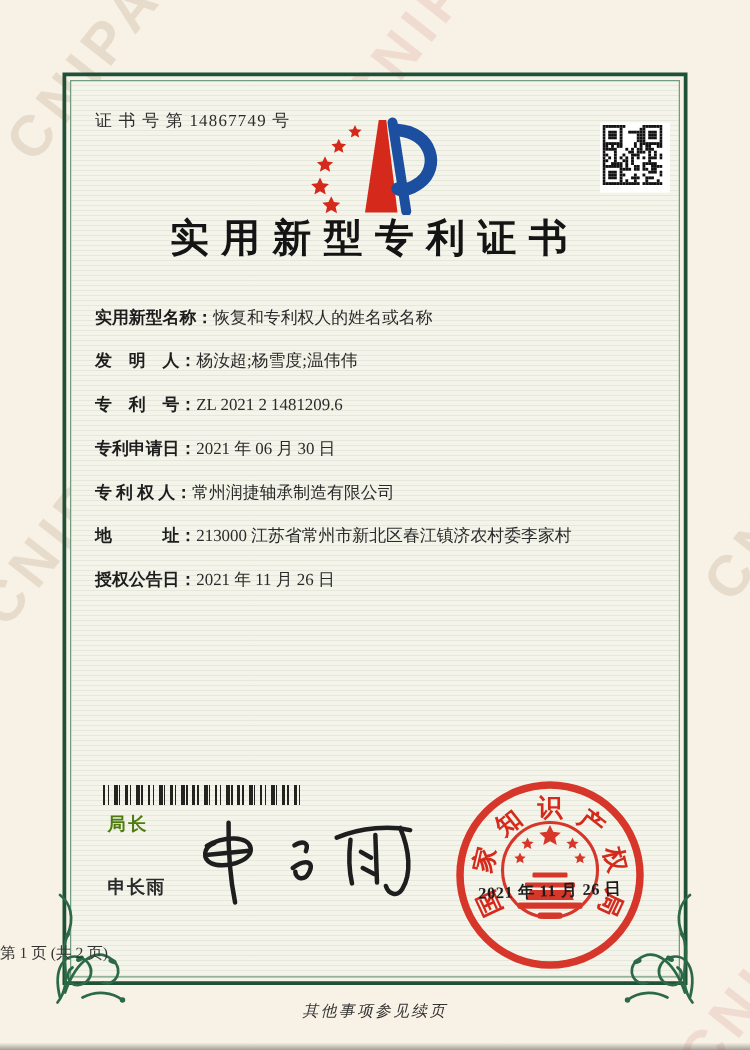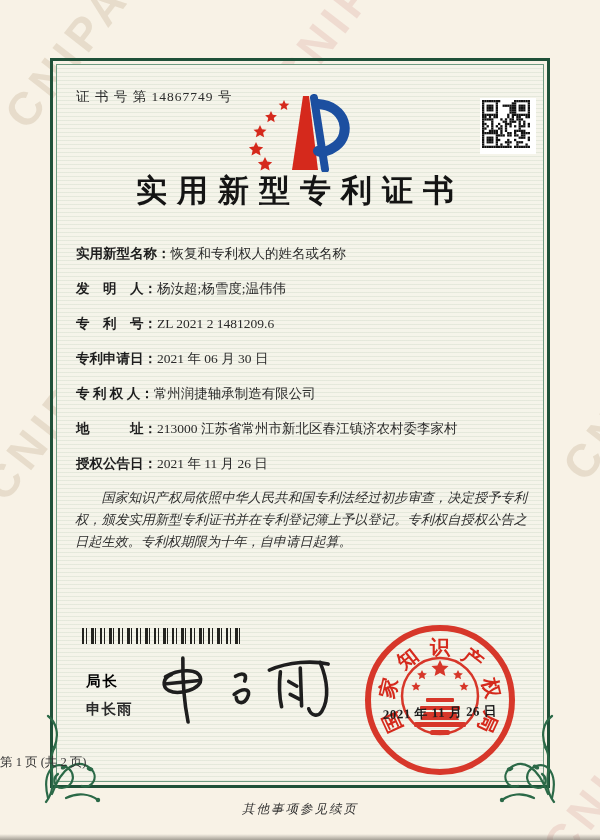--- a/index.html
+++ b/index.html
@@ -53,22 +53,22 @@
   
   .barcode{
     position:absolute;left:82px;top:628px;width:158px;height:16px;
     background:repeating-linear-gradient(90deg,
       #23231f 0 2px,rgba(0,0,0,0) 2px 4px,
       #23231f 4px 5px,rgba(0,0,0,0) 5px 9px,
       #23231f 9px 12px,rgba(0,0,0,0) 12px 13px,
       #23231f 13px 14px,rgba(0,0,0,0) 14px 18px);
   }
   
-  .sig-title{position:absolute;left:86px;top:672px;font-size:14.5px;font-weight:bold;
-    font-family:"Liberation Sans","DejaVu Sans",sans-serif;color:#000000;letter-spacing:2px;}
+  .sig-title{position:absolute;left:86px;top:650px;font-size:14.5px;font-weight:bold;
+    font-family:"Liberation Sans","DejaVu Sans",sans-serif;color:#4d7c0f;letter-spacing:2px;}
   .sig-name{position:absolute;left:86px;top:700px;font-size:14.5px;font-weight:bold;
     font-family:Liberation Mono, monospace;color:#2a2a2a;letter-spacing:1px;}
   .sig-script{position:absolute;left:150px;top:648px;width:190px;height:84px;transform:rotate(-2deg);}
   
   .seal{position:absolute;left:358px;top:618px;width:164px;height:164px;}
   .seal svg{position:absolute;left:0;top:0;}
   .seal-ring-char{
     position:absolute;left:50%;top:50%;width:24px;height:24px;margin:-12px 0 0 -12px;
     text-align:center;font-size:20px;font-weight:bold;color:#d5291c;line-height:24px;
     font-family:"Liberation Serif","DejaVu Serif",serif;
@@ -402,21 +402,20 @@
   <span class="field-label">专 利 权 人：</span><span class="field-value">常州润捷轴承制造有限公司</span>
 </div>
 <div class="field-row" style="top:420px;">
   <span class="field-label">地　　　址：</span><span class="field-value">213000 江苏省常州市新北区春江镇济农村委李家村</span>
 </div>
 <div class="field-row" style="top:455px;">
   <span class="field-label">授权公告日：</span><span class="field-value">2021 年 11 月 26 日</span>
 </div>
 
 <div class="paras">
-  <p>国家知识产权局依照中华人民共和国专利法经过初步审查，决定授予专利权，颁发实用新型专利证书并在专利登记簿上予以登记。专利权自授权公告之日起生效。专利权期限为十年，自申请日起算。</p>
 </div>
 
 <div class="barcode"></div>
 
 <div class="sig-title">局长</div>
 <div class="sig-name">申长雨</div>
 <svg class="sig-script" viewBox="0 0 190 80">
   <g stroke="#1e1e1e" stroke-width="3.6" fill="none" stroke-linecap="round" stroke-linejoin="round">
     <path d="M16,24 C30,16 50,17 51,27 C52,38 28,43 19,38 C12,34 13,25 22,22"></path>
     <path d="M34,6 C33,26 33,46 37,70"></path>

